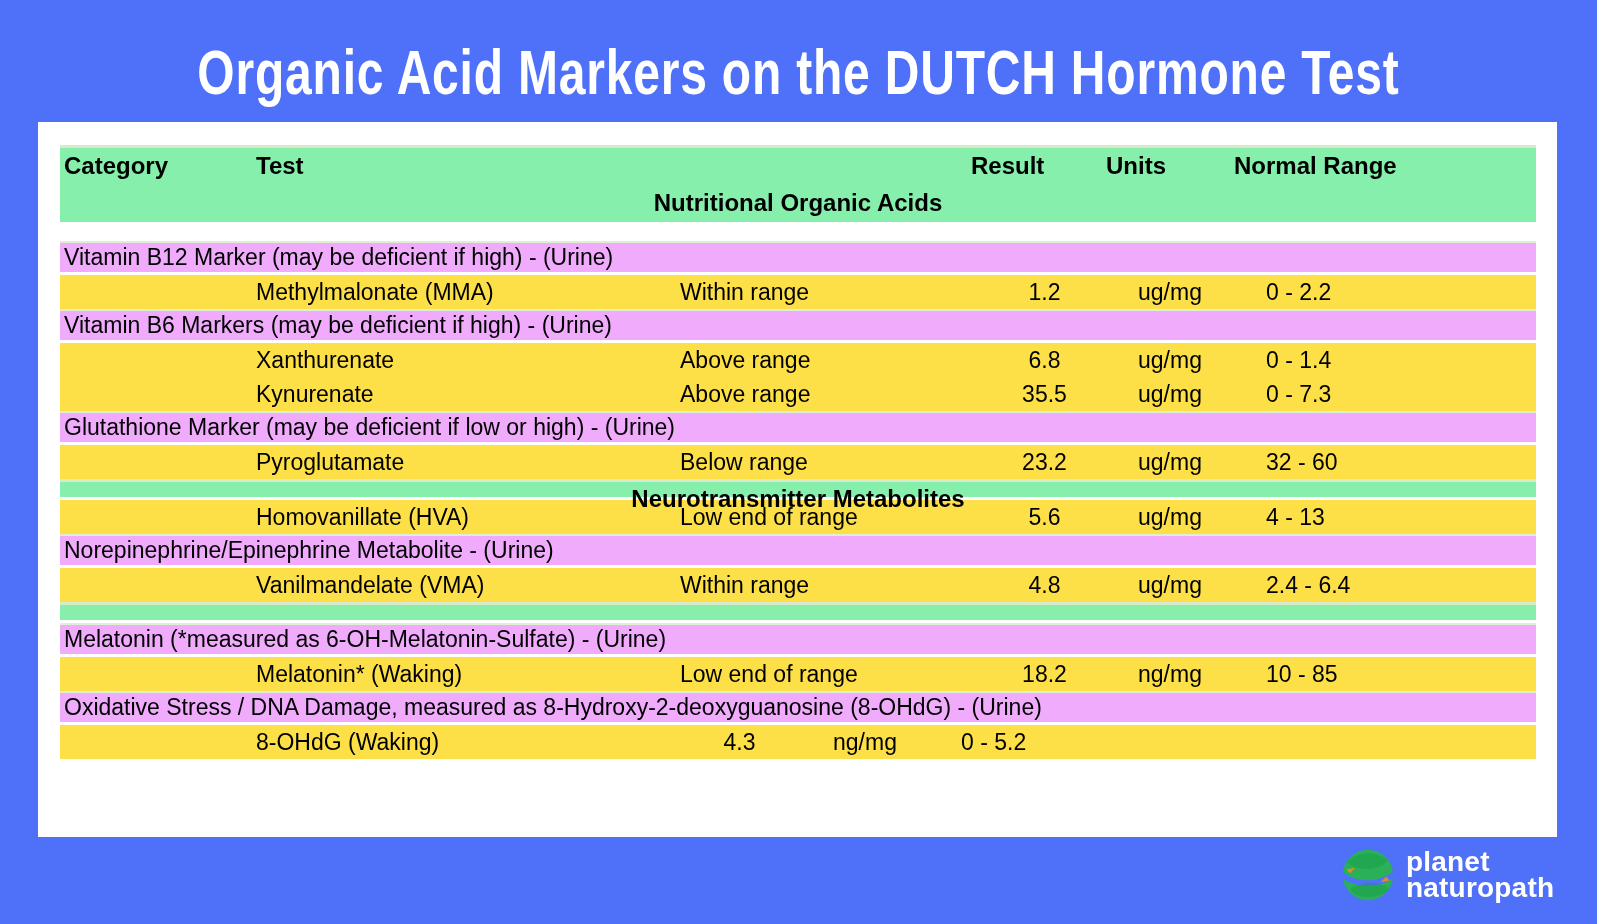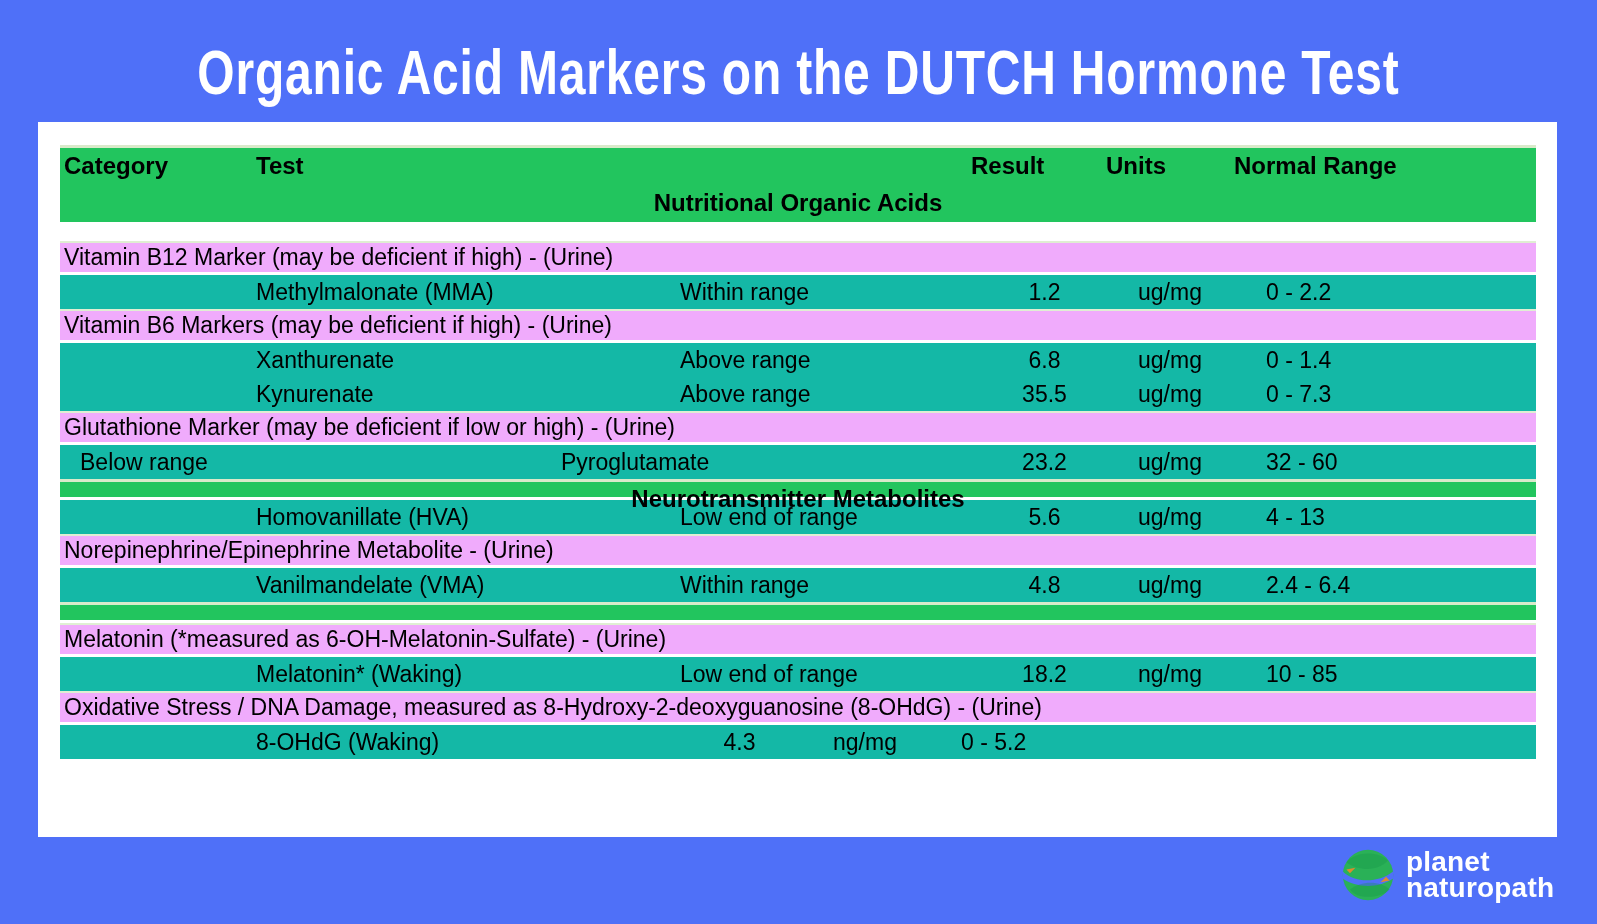--- a/index.html
+++ b/index.html
@@ -36,21 +36,21 @@
     width:1519px; height:715px;
     background:#ffffff;
   }
 
   
   .table {
     position:absolute; left:22px; top:23px;
     width:1476px;
     font-size:23px;
   }
-  .bar-dark  { background:#22c55e; border-top:3px solid #D9EACA; }
+  .bar-dark  { background:#86efac; border-top:3px solid #D9EACA; }
   .bar-light { background:#f0abfc; border-top:2px solid #E0EED3; }
 
   .header-line {
     display:flex; height:38px; line-height:35px;
     font-weight:bold; font-size:24px;
   }
   .h-cell { display:block; }
   .h-category { width:196px; padding-left:4px; }
   .h-test     { width:404px; }
   .h-status   { width:305px; }
@@ -66,21 +66,21 @@
   }
   .row.section.first { height:36px; margin-bottom:3px; }
   .row.category {
     height:31px; line-height:28px;
     padding-left:4px;
     margin-bottom:3px;
     white-space:nowrap;
   }
   .row.data {
     display:flex; height:34px; line-height:34px;
-    background:#14b8a6;
+    background:#fde047;
     white-space:nowrap;
   }
   .cell { display:block; overflow:visible; }
   .cell-test   { width:600px; padding-left:196px; }
   .cell-status { width:305px; padding-left:20px; }
   .cell-result { width:135px; padding-left:24px;text-align:center; }
   .cell-units  { width:130px; padding-left:38px; }
   .cell-range  { width:306px; padding-left:36px; }
 
   
@@ -138,22 +138,22 @@
           </div>
           <div class="row data">
             <span class="cell cell-test">Kynurenate</span>
             <span class="cell cell-status">Above range</span>
             <span class="cell cell-result">35.5</span>
             <span class="cell cell-units">ug/mg</span>
             <span class="cell cell-range">0 - 7.3</span>
           </div>
           <div class="row category bar-light">Glutathione Marker (may be deficient if low or high) - (Urine)</div>
           <div class="row data">
+            <span class="cell cell-test">Pyroglutamate</span>
             <span class="cell cell-status">Below range</span>
-            <span class="cell cell-test">Pyroglutamate</span>
             <span class="cell cell-result">23.2</span>
             <span class="cell cell-units">ug/mg</span>
             <span class="cell cell-range">32 - 60</span>
           </div>
           <div class="row section bar-dark">Neurotransmitter Metabolites</div>
           <div class="row data">
             <span class="cell cell-test">Homovanillate (HVA)</span>
             <span class="cell cell-status">Low end of range</span>
             <span class="cell cell-result">5.6</span>
             <span class="cell cell-units">ug/mg</span>

